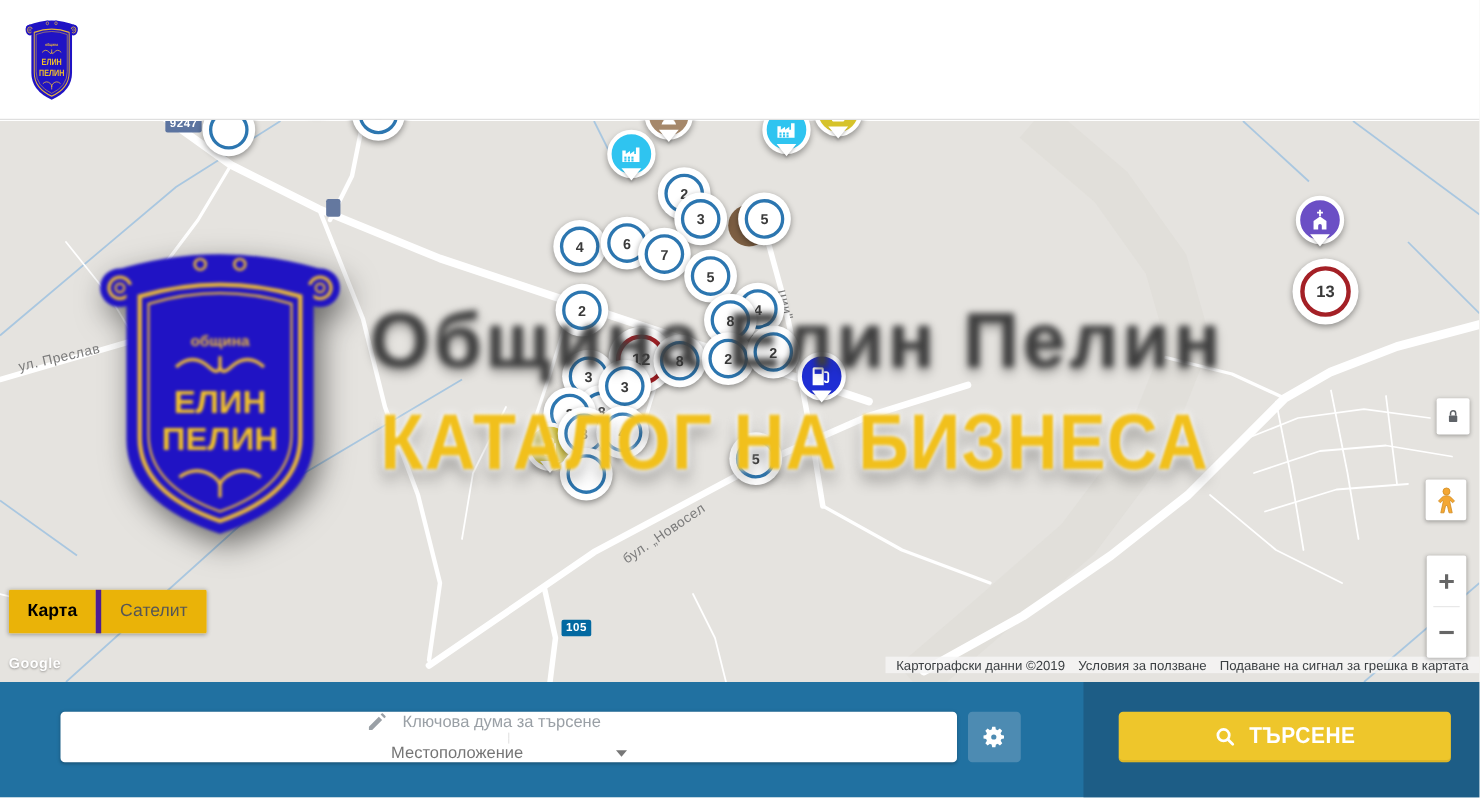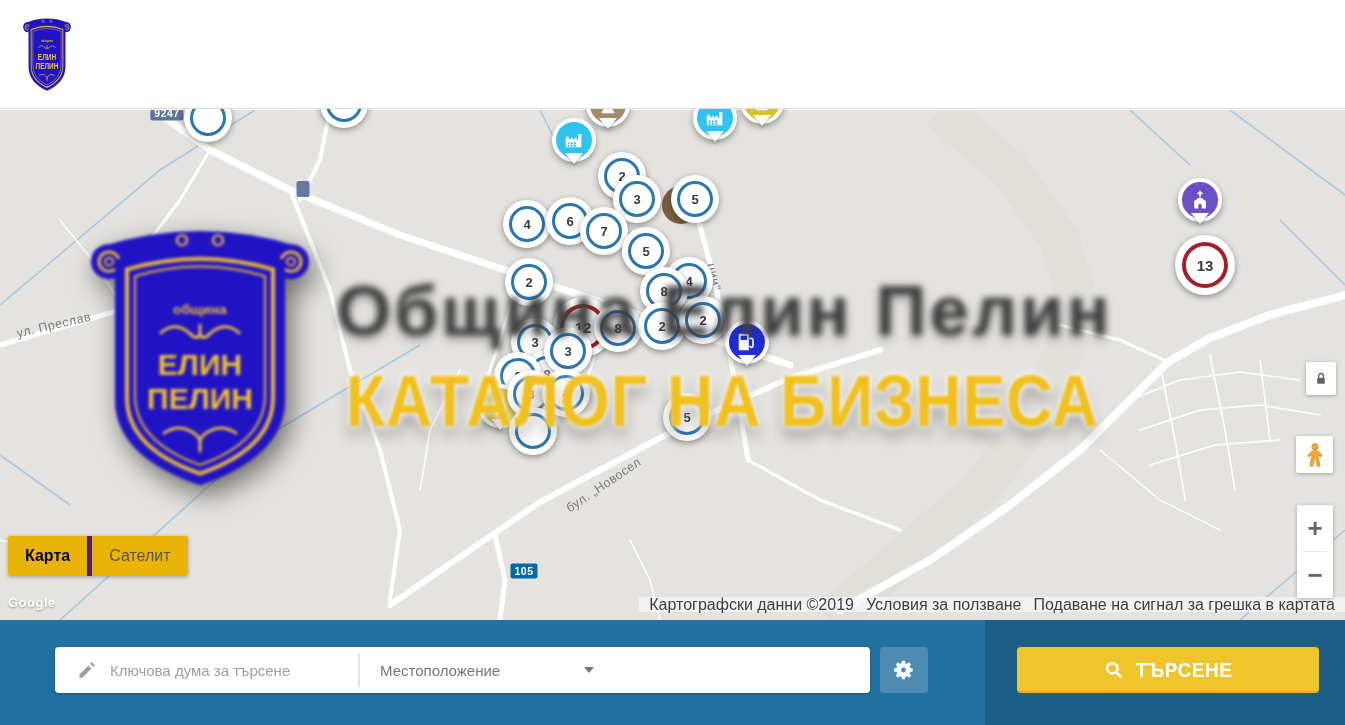--- a/index.html
+++ b/index.html
@@ -39,34 +39,34 @@
   #wm-subtitle { position:absolute; left:346px; top:360px; z-index:30; font-size:64px; font-weight:bold; color:#f1c01c; letter-spacing:1px; white-space:nowrap; transform:scale(1.0,1.12); transform-origin:left top; filter:blur(1.2px);
     text-shadow:0 0 5px rgba(255,255,255,.95), 0 0 10px rgba(255,255,255,.8), 0 8px 14px rgba(0,0,0,.4); }
 
   
   #maptype { position:absolute; left:8px; top:426px; display:flex; box-shadow:0 1px 4px rgba(0,0,0,.3); border-radius:2px; overflow:hidden; z-index:50; }
   .maptype-btn { background:#eab308; height:40px; display:flex; align-items:center; justify-content:center; padding:0 17px; font-size:16px; cursor:pointer; }
   .maptype-btn.active { font-weight:bold; color:#000; }
   .maptype-btn.inactive { color:#565656; border-left:5px solid #4c1d95; }
 
   #google-logo { position:absolute; left:8px; bottom:10px; z-index:50; color:#fff; font-size:13px; font-weight:bold; letter-spacing:.5px; text-shadow:0 1px 2px rgba(0,0,0,.35); cursor:pointer; }
-  #attribution { position:absolute; right:0; bottom:8px; z-index:50; background:rgba(245,245,245,.82); height:15px; display:flex; align-items:center; font-size:16px; color:#3c4043; padding:0 4px; gap:0; }
+  #attribution { position:absolute; right:0; bottom:8px; z-index:50; background:rgba(245,245,245,.82); height:15px; display:flex; align-items:center; font-size:12px; color:#3c4043; padding:0 4px; gap:0; }
   #attribution span { padding:0 6px; white-space:nowrap; }
   #attribution .sep { padding:0; color:#9a9a9a; }
 
   #lock-btn { position:absolute; left:1306px; top:252px; width:30px; height:33px; background:#fff; box-shadow:0 1px 4px rgba(0,0,0,.3); border-radius:2px; display:flex; align-items:center; justify-content:center; z-index:50; cursor:pointer; }
   #pegman-btn { position:absolute; left:1296px; top:326px; width:37px; height:37px; background:#fff; box-shadow:0 1px 4px rgba(0,0,0,.3); border-radius:2px; display:flex; align-items:center; justify-content:center; z-index:50; cursor:pointer; }
   #zoom-ctrl { position:absolute; left:1297px; top:395px; width:36px; height:93px; background:#fff; box-shadow:0 1px 4px rgba(0,0,0,.3); border-radius:2px; display:flex; flex-direction:column; z-index:50; }
   .zoom-btn { flex:1; display:flex; align-items:center; justify-content:center; font-size:26px; color:#666; cursor:pointer; font-weight:bold; }
   #zoom-divider { height:1px; background:#e6e6e6; margin:0 6px; }
 
   
   #searchbar { position:absolute; left:0; top:620px; width:1345px; height:105px; background:#2171a1; z-index:60; }
   #searchbar-right { position:absolute; left:985px; top:0; width:360px; height:105px; background:#1d5d86; }
-  #fields { position:absolute; left:55px; top:27px; width:815px; height:46px; background:#fff; border-radius:4px; box-shadow:0 1px 3px rgba(0,0,0,.25); display:flex; align-items:center; }
+  #fields { position:absolute; left:55px; top:27px; width:815px; height:46px; background:#fff; border-radius:4px; box-shadow:0 1px 3px rgba(0,0,0,.25); display:flex; align-items:center;flex-direction:column; }
   .field-divider { width:1px; height:34px; background:#e2e2e2; }
   #keyword-field { width:303px; height:100%; display:flex; align-items:center; padding-left:22px; gap:14px; cursor:text; }
   #keyword-input { border:none; outline:none; font-size:15px; color:#444; width:230px; font-family:"Liberation Sans",sans-serif; }
   #keyword-input::placeholder { color:#9aa0a6; }
   .select-field { height:100%; display:flex; align-items:center; justify-content:space-between; padding:0 20px; cursor:pointer; }
   #category-field { width:256px; }
   #location-field { width:254px; }
   .select-label { font-size:15px; color:#757575; }
   .caret { width:0; height:0; border-left:5px solid transparent; border-right:5px solid transparent; border-top:6px solid #777; }
   #gear-btn { position:absolute; left:880px; top:27px; width:48px; height:46px; background:#4d8bb2; border-radius:4px; display:flex; align-items:center; justify-content:center; cursor:pointer; }

